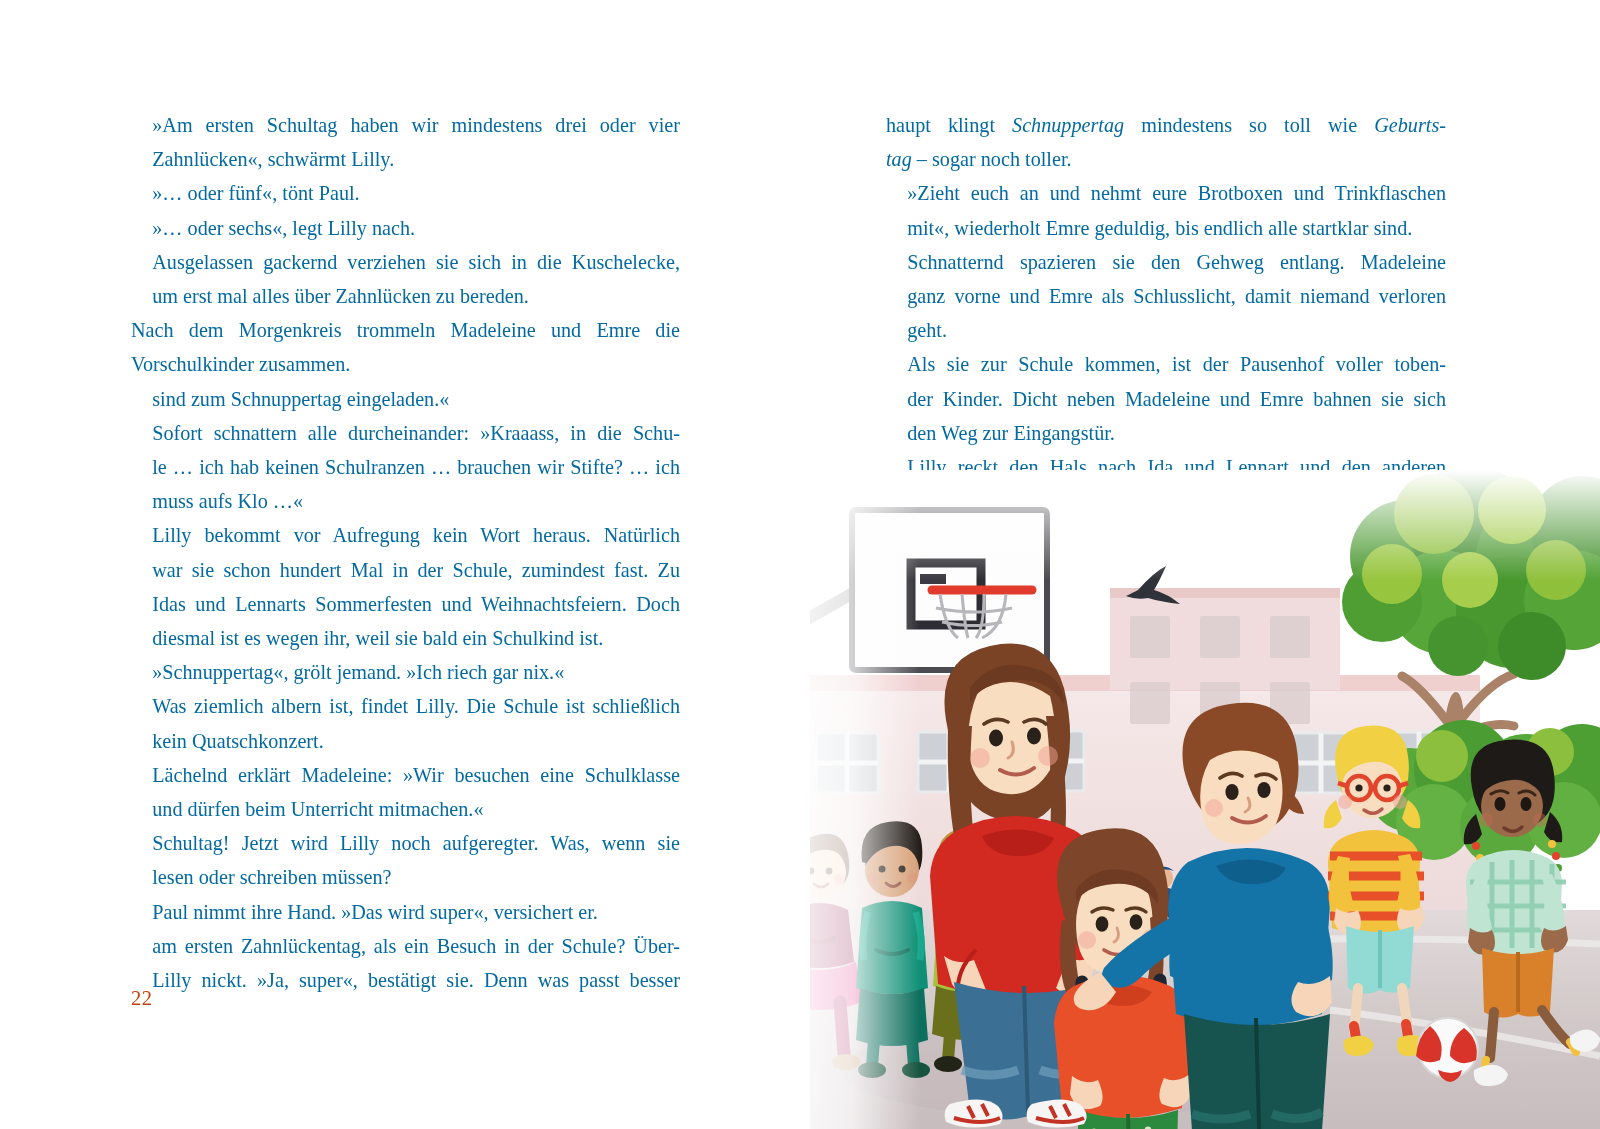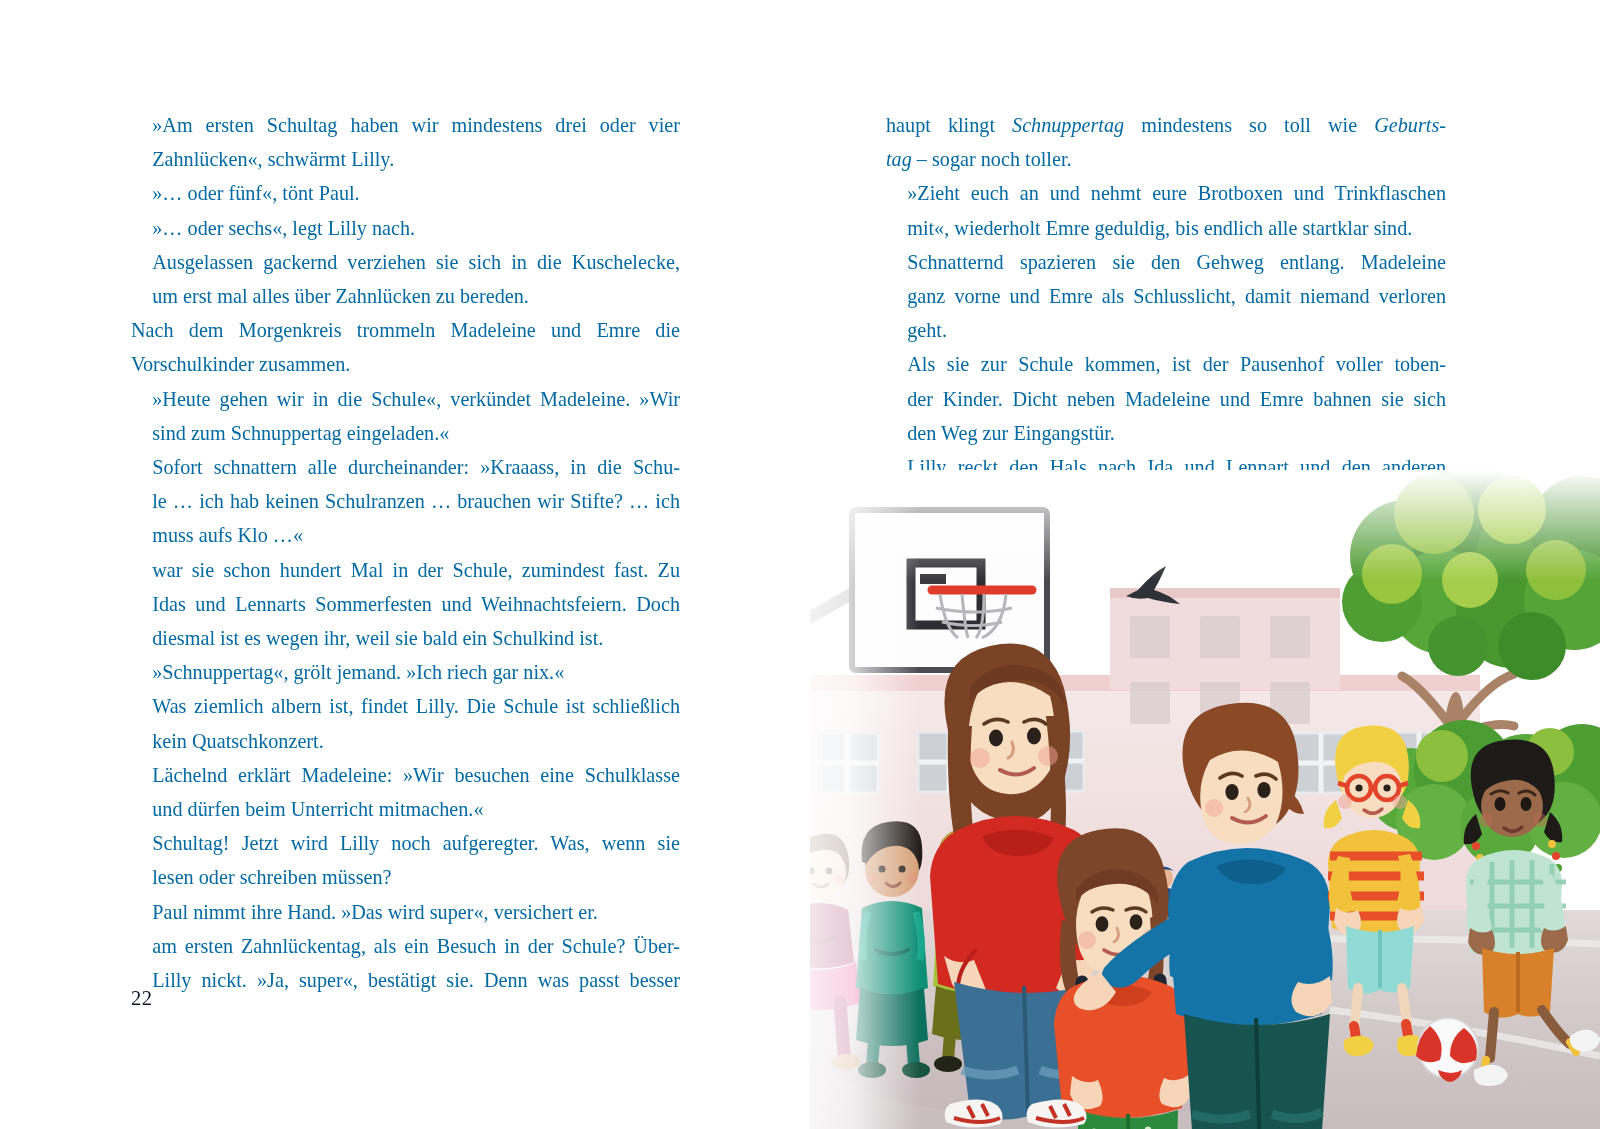--- a/index.html
+++ b/index.html
@@ -41,21 +41,21 @@
   }
   .col p .ln.last{ text-align:center;text-align-last:left; }
   .col em{ font-style:italic; }
 
   
   .folio{
     position:absolute;
     left:131px;top:987px;
     font-family:"Liberation Serif", serif;
     font-size:20.5px;
-    color:#0f172a;
+    color:#c2410c;
     letter-spacing:.5px;
   }
 
   
   .illo{
     position:absolute;
     left:770px;top:470px;
     width:830px;height:659px;
     overflow:hidden;
   }
@@ -85,31 +85,31 @@
       <span class="ln j">Ausgelassen gackernd verziehen sie sich in die Kuschelecke,</span>
       <span class="ln last">um erst mal alles über Zahnlücken zu bereden.</span>
     </p>
 
     <p class="gap">
       <span class="ln j">Nach dem Morgenkreis trommeln Madeleine und Emre die</span>
       <span class="ln last">Vorschulkinder zusammen.</span>
     </p>
 
     <p class="indent">
-      <span class="ln j">»Heute gehen wir in die Schule«, verkündet Madeleine. »Wir</span>
       <span class="ln last">sind zum Schnuppertag eingeladen.«</span>
     </p>
 
     <p class="indent">
       <span class="ln j">Sofort schnattern alle durcheinander: »Kraaass, in die Schu-</span>
       <span class="ln j">le … ich hab keinen Schulranzen … brauchen wir Stifte? … ich</span>
       <span class="ln last">muss aufs Klo …«</span>
     </p>
 
     <p class="indent">
+      <span class="ln j">Lilly bekommt vor Aufregung kein Wort heraus. Natürlich</span>
       <span class="ln j">war sie schon hundert Mal in der Schule, zumindest fast. Zu</span>
       <span class="ln j">Idas und Lennarts Sommerfesten und Weihnachtsfeiern. Doch</span>
       <span class="ln last">diesmal ist es wegen ihr, weil sie bald ein Schulkind ist.</span>
     </p>
 
     <p class="indent">
       <span class="ln last">»Schnuppertag«, grölt jemand. »Ich riech gar nix.«</span>
     </p>
 
     <p class="indent">

